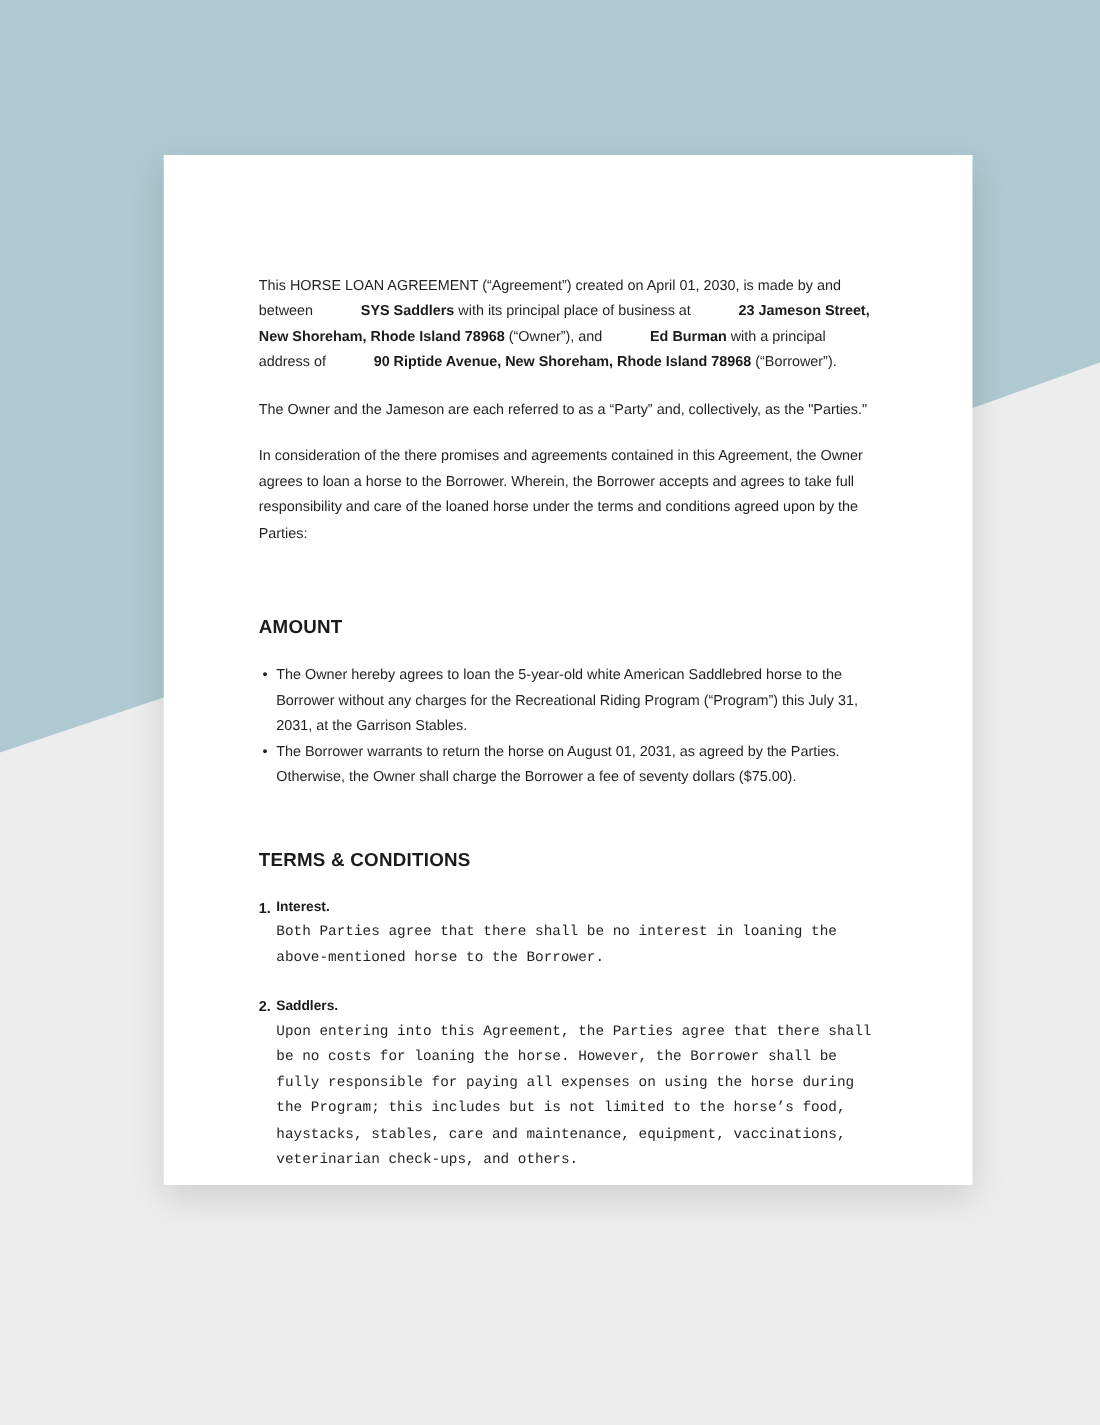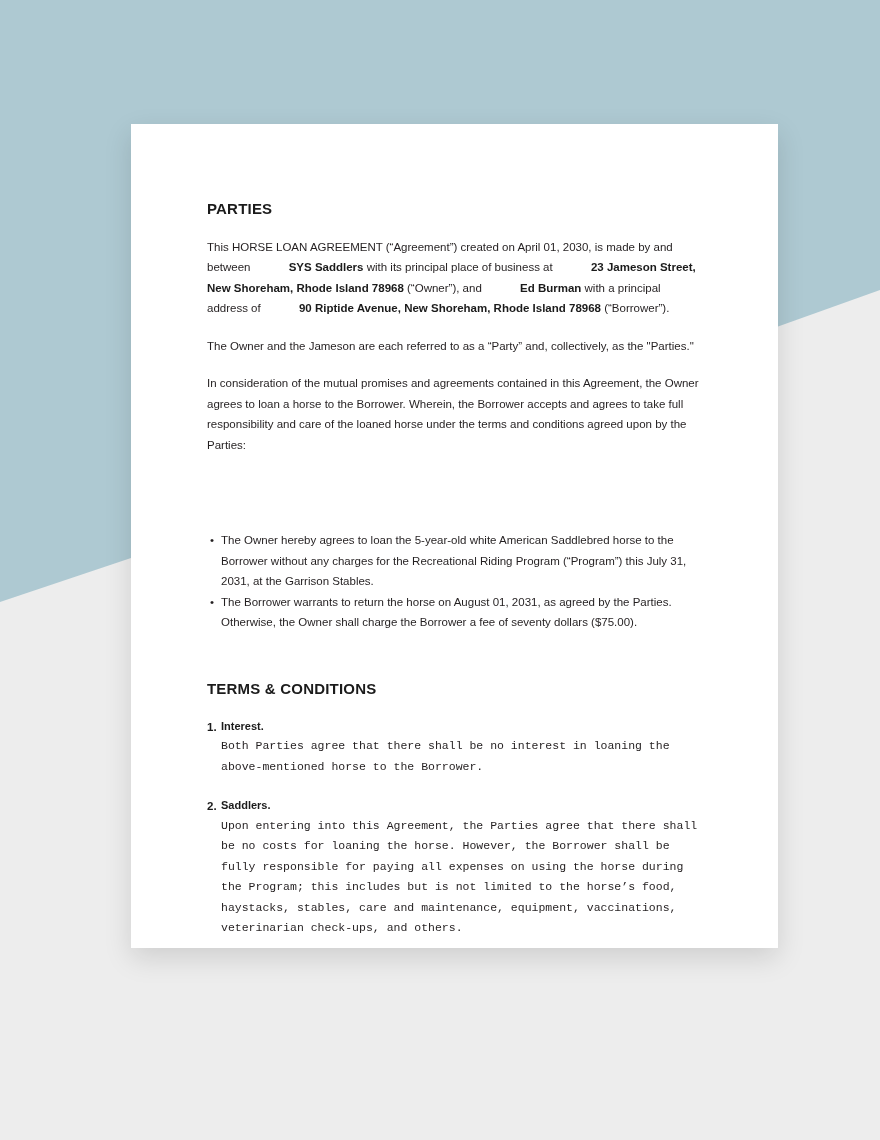--- a/index.html
+++ b/index.html
@@ -147,35 +147,35 @@
 
 <svg id="backdrop" viewBox="0 0 880 1140" width="880" height="1140" xmlns="http://www.w3.org/2000/svg" aria-hidden="true">
   <rect x="0" y="0" width="880" height="1140" fill="#ededed"></rect>
   <polygon points="0,0 880,0 880,290 131,558 0,602" fill="#aec9d2"></polygon>
 </svg>
 
 <div id="page">
   <div class="page-inner">
 
     <section>
-      <h2 class="section-heading">PARTIES</h2>
       <div class="gap-after-heading"></div>
 
       <p class="body-text">
         <span>This HORSE LOAN AGREEMENT (“Agreement”) created on April 01, 2030, is made by and between </span><b>SYS Saddlers</b><span> with its principal place of business at </span><b>23 Jameson Street, New Shoreham, Rhode Island 78968</b><span> (“Owner”), and </span><b>Ed Burman</b><span> with a principal address of </span><b>90 Riptide Avenue, New Shoreham, Rhode Island 78968</b><span> (“Borrower”).</span>
       </p>
 
       <p class="body-text">The Owner and the Jameson are each referred to as a “Party” and, collectively, as the "Parties."</p>
 
-      <p class="body-text">In consideration of the mutual promises and agreements contained in this Agreement, the Owner agrees to loan a horse to the Borrower. Wherein, the Borrower accepts and agrees to take full responsibility and care of the loaned horse under the terms and conditions agreed upon by the Parties:</p>
+      <p class="body-text">In consideration of the there promises and agreements contained in this Agreement, the Owner agrees to loan a horse to the Borrower. Wherein, the Borrower accepts and agrees to take full responsibility and care of the loaned horse under the terms and conditions agreed upon by the Parties:</p>
     </section>
 
     <div class="block-gap-large"></div>
 
     <section>
+      <h2 class="section-heading">AMOUNT</h2>
       <div class="gap-after-heading"></div>
 
       <ul class="bullet-list">
         <li>
           <span class="bullet-dot">•</span>
           <span>The Owner hereby agrees to loan the 5-year-old white American Saddlebred horse to the Borrower without any charges for the Recreational Riding Program (“Program”) this July 31, 2031, at the Garrison Stables.</span>
         </li>
         <li>
           <span class="bullet-dot">•</span>
           <span>The Borrower warrants to return the horse on August 01, 2031, as agreed by the Parties. Otherwise, the Owner shall charge the Borrower a fee of seventy dollars ($75.00).</span>

